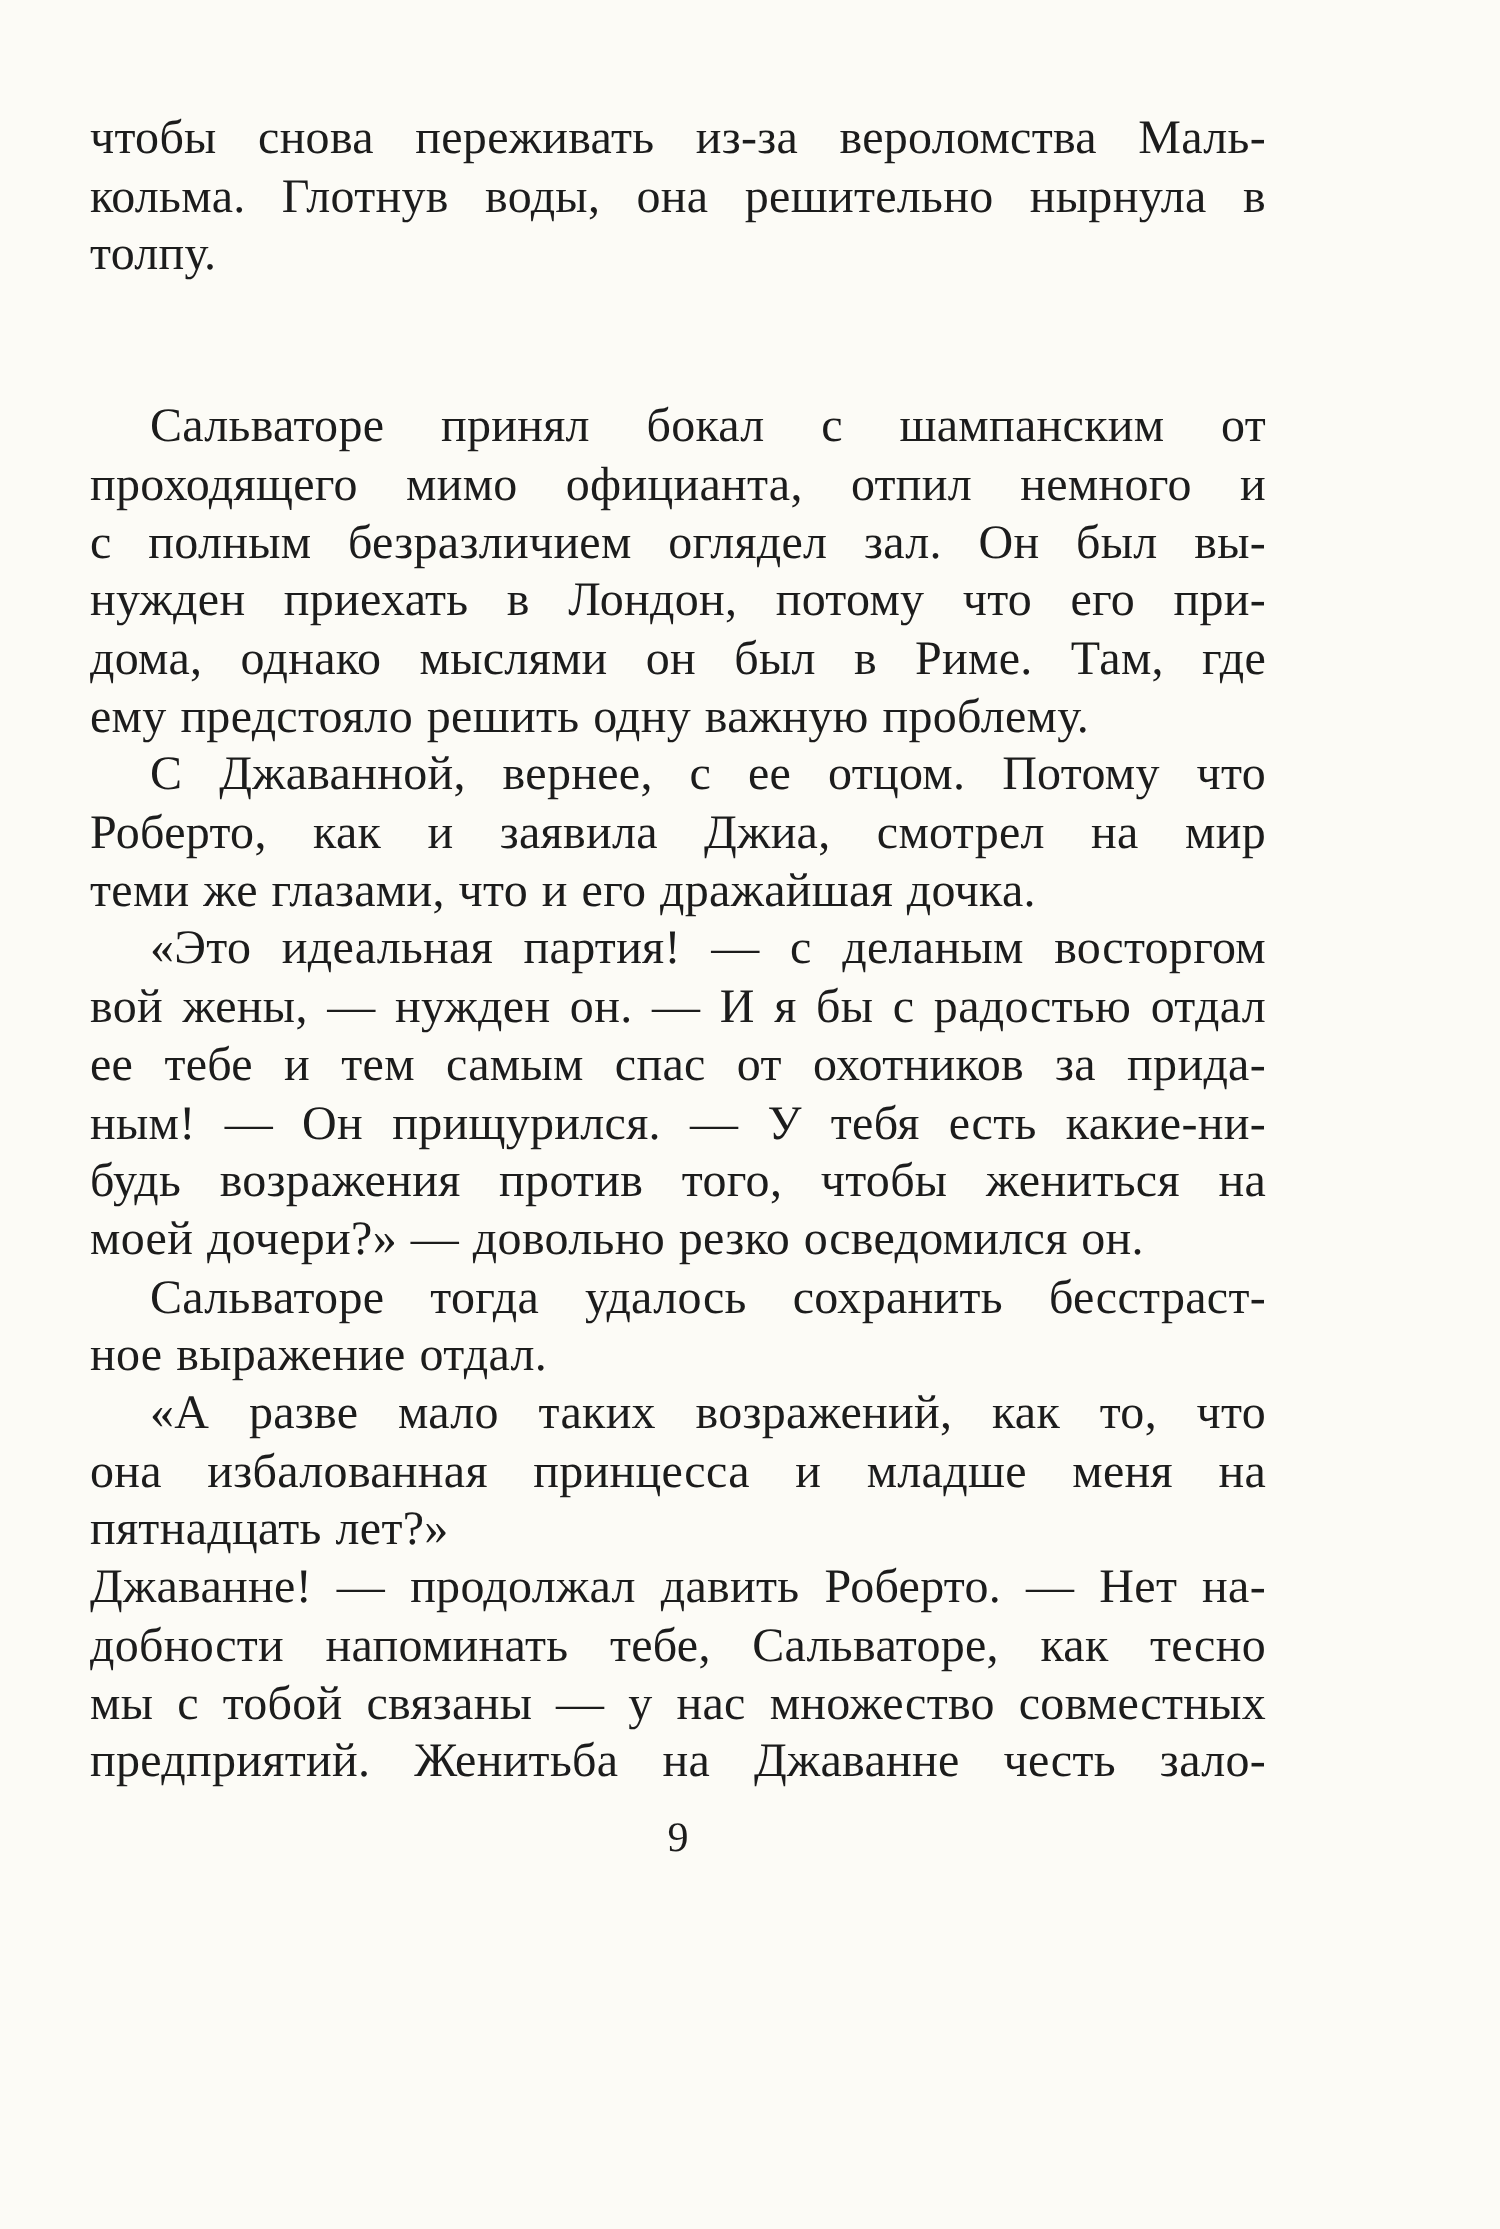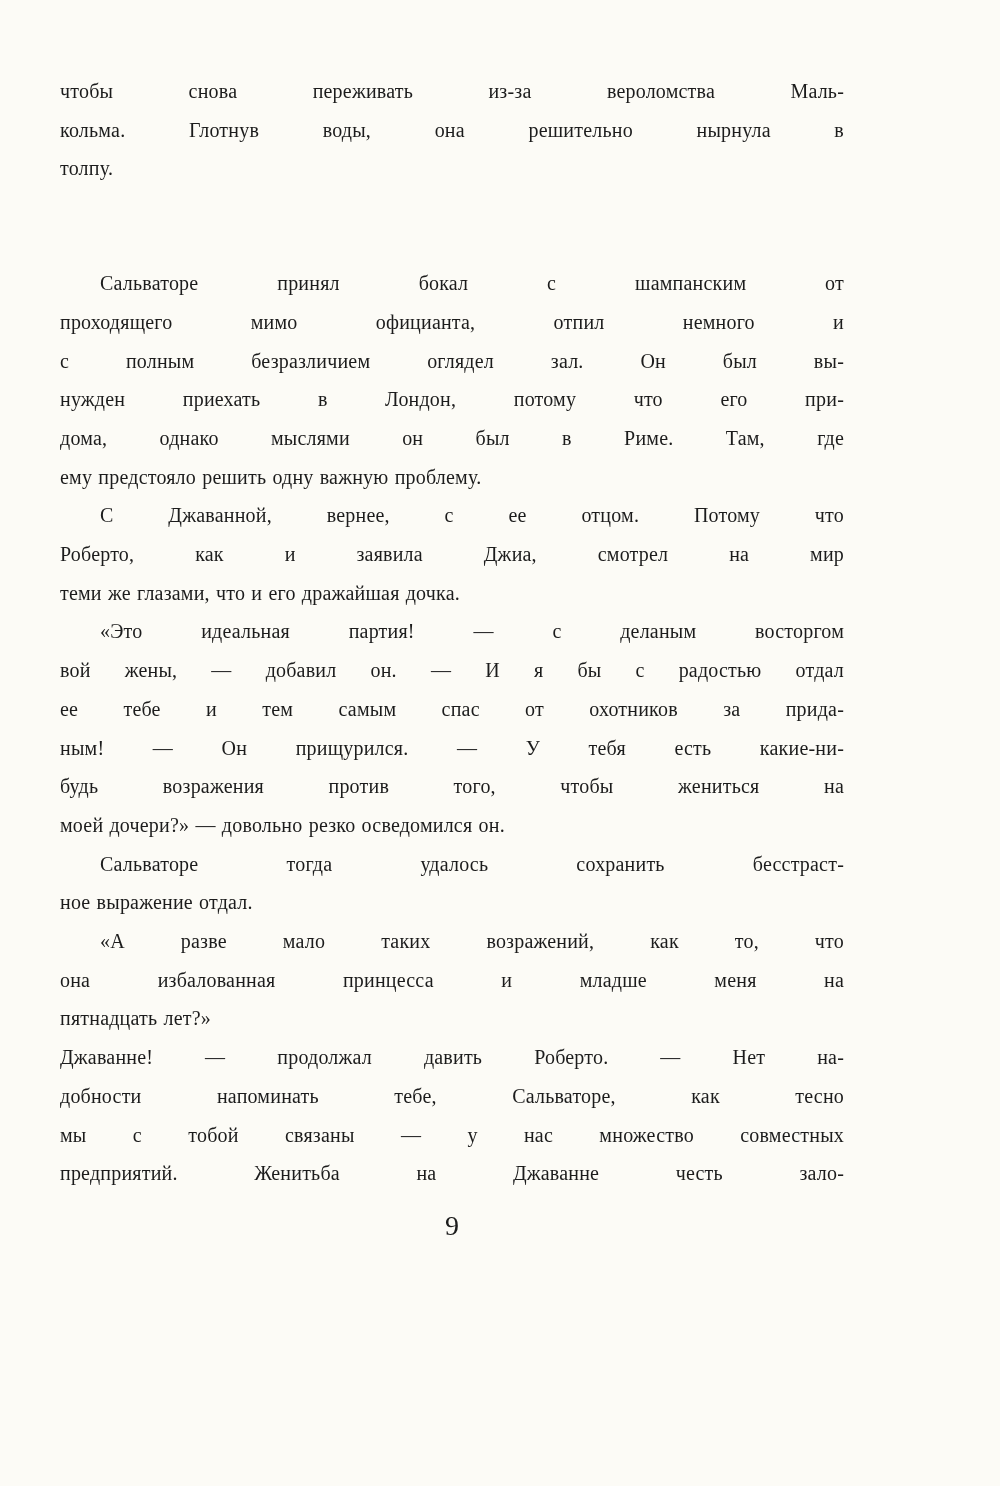--- a/index.html
+++ b/index.html
@@ -20,21 +20,21 @@
     font-family: "Liberation Serif", "DejaVu Serif", serif;
     overflow: hidden;
   }
   .text-col {
     position: absolute;
     left: 60px;
     top: 72px;
     width: 784px;
   }
   .ln {
-    font-size: 20px;
+    font-size: 32px;
     line-height: 38.7px;
     text-align: justify;
     text-align-last: justify;
     letter-spacing: 0.2px;
     word-spacing: 1px;
   }
   .ln.indent { text-indent: 40px; }
   .ln.end { text-align-last: left; }
   .ln.gap { margin-top: 76px; }
   .folio {
@@ -55,21 +55,21 @@
     <div class="ln indent gap">Сальваторе принял бокал с шампанским от</div>
     <div class="ln">проходящего мимо официанта, отпил немного и</div>
     <div class="ln">с полным безразличием оглядел зал. Он был вы-</div>
     <div class="ln">нужден приехать в Лондон, потому что его при-</div>
     <div class="ln">дома, однако мыслями он был в Риме. Там, где</div>
     <div class="ln end">ему предстояло решить одну важную проблему.</div>
     <div class="ln indent">С Джаванной, вернее, с ее отцом. Потому что</div>
     <div class="ln">Роберто, как и заявила Джиа, смотрел на мир</div>
     <div class="ln end">теми же глазами, что и его дражайшая дочка.</div>
     <div class="ln indent">«Это идеальная партия! — с деланым восторгом</div>
-    <div class="ln">вой жены, — добавил он. — И я бы с радостью отдал</div>
+    <div class="ln">вой жены, — нужден он. — И я бы с радостью отдал</div>
     <div class="ln">ее тебе и тем самым спас от охотников за прида-</div>
     <div class="ln">ным! — Он прищурился. — У тебя есть какие-ни-</div>
     <div class="ln">будь возражения против того, чтобы жениться на</div>
     <div class="ln end">моей дочери?» — довольно резко осведомился он.</div>
     <div class="ln indent">Сальваторе тогда удалось сохранить бесстраст-</div>
     <div class="ln end">ное выражение отдал.</div>
     <div class="ln indent">«А разве мало таких возражений, как то, что</div>
     <div class="ln">она избалованная принцесса и младше меня на</div>
     <div class="ln end">пятнадцать лет?»</div>
     <div class="ln">Джаванне! — продолжал давить Роберто. — Нет на-</div>

